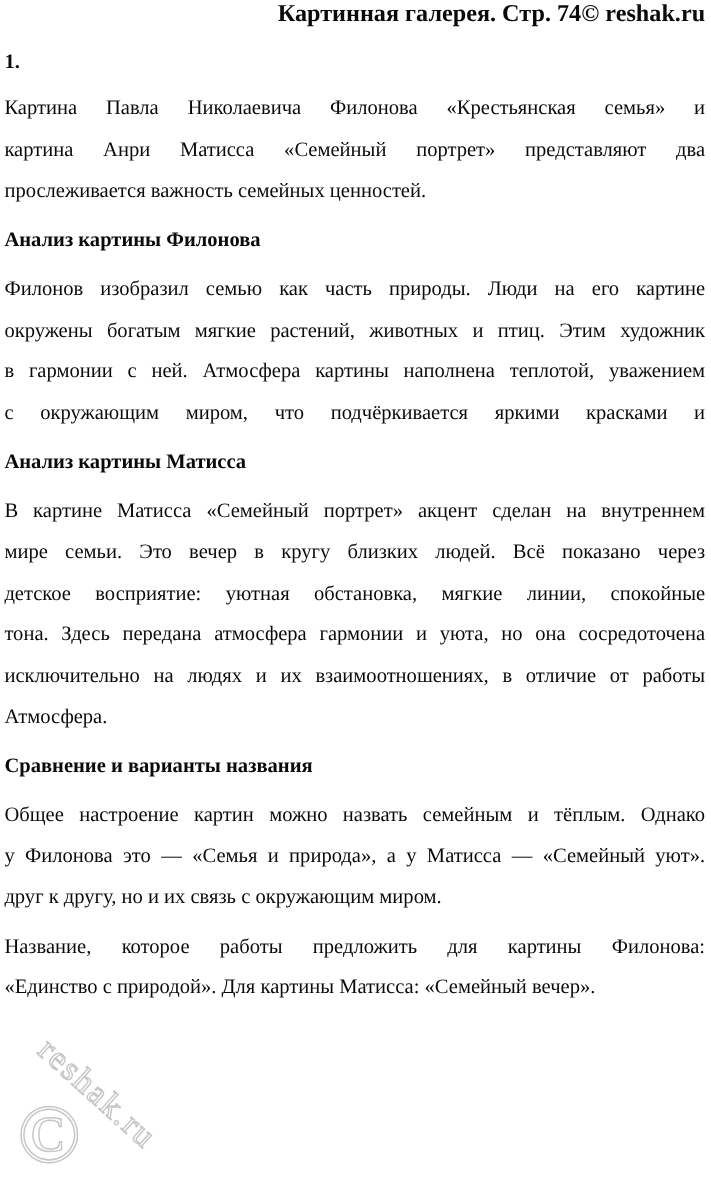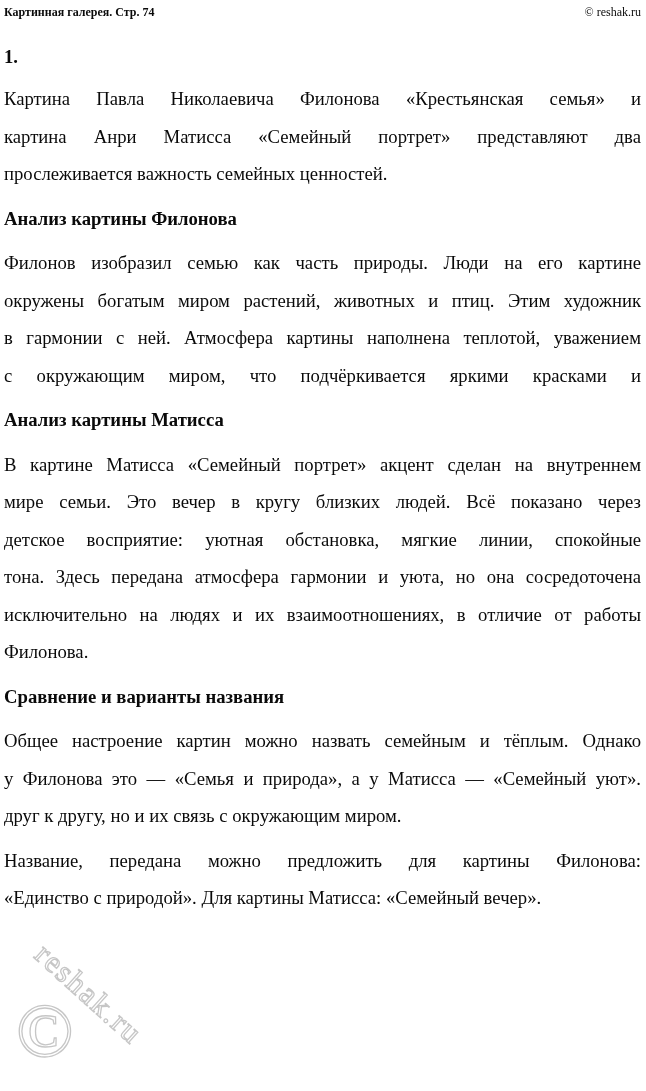--- a/index.html
+++ b/index.html
@@ -14,27 +14,27 @@
     position: relative;
     width: 646px;
     height: 1091px;
     box-sizing: border-box;
     padding: 2px 5px 0 4px;
     font-family: "Liberation Serif", "DejaVu Serif", serif;
     color: #0a0a0a;
   }
   .header {
     display: flex;
-    justify-content: space-between;
+    justify-content: flex-end;
     align-items: flex-start;
-    font-size: 12px;
+    font-size: 22px;
     line-height: 20px;
   }
   .header .title { font-weight: bold; }
-  .header .copyright { font-weight: normal; }
+  .header .copyright { font-weight: bold; }
   .num {
     margin-top: 25px;
     margin-bottom: 13px;
     font-weight: bold;
     font-size: 18.7px;
     line-height: 20px;
   }
   .para { margin: 0 0 7px 0; }
   .line {
     font-size: 18.7px;
@@ -80,46 +80,46 @@
   <div class="para">
     <div class="line">Картина Павла Николаевича Филонова «Крестьянская семья» и</div>
     <div class="line">картина Анри Матисса «Семейный портрет» представляют два</div>
     <div class="line last">прослеживается важность семейных ценностей.</div>
   </div>
 
   <div class="heading">Анализ картины Филонова</div>
 
   <div class="para">
     <div class="line">Филонов изобразил семью как часть природы. Люди на его картине</div>
-    <div class="line">окружены богатым миром растений, животных и птиц. Этим художник</div>
+    <div class="line">окружены богатым мягкие растений, животных и птиц. Этим художник</div>
     <div class="line">в гармонии с ней. Атмосфера картины наполнена теплотой, уважением</div>
     <div class="line">с окружающим миром, что подчёркивается яркими красками и</div>
   </div>
 
   <div class="heading">Анализ картины Матисса</div>
 
   <div class="para">
     <div class="line">В картине Матисса «Семейный портрет» акцент сделан на внутреннем</div>
     <div class="line">мире семьи. Это вечер в кругу близких людей. Всё показано через</div>
     <div class="line">детское восприятие: уютная обстановка, мягкие линии, спокойные</div>
     <div class="line">тона. Здесь передана атмосфера гармонии и уюта, но она сосредоточена</div>
     <div class="line">исключительно на людях и их взаимоотношениях, в отличие от работы</div>
-    <div class="line last">Филонова.</div>
+    <div class="line last">Атмосфера.</div>
   </div>
 
   <div class="heading">Сравнение и варианты названия</div>
 
   <div class="para">
     <div class="line">Общее настроение картин можно назвать семейным и тёплым. Однако</div>
     <div class="line">у Филонова это — «Семья и природа», а у Матисса — «Семейный уют».</div>
     <div class="line last">друг к другу, но и их связь с окружающим миром.</div>
   </div>
 
   <div class="para">
-    <div class="line">Название, передана можно предложить для картины Филонова:</div>
+    <div class="line">Название, которое работы предложить для картины Филонова:</div>
     <div class="line last">«Единство с природой». Для картины Матисса: «Семейный вечер».</div>
   </div>
 
   <svg class="watermark" width="190" height="148" viewBox="0 0 190 148" xmlns="http://www.w3.org/2000/svg">
     <text transform="translate(33 14) rotate(42)" font-size="31" letter-spacing="2">reshak.ru</text>
     <text transform="translate(16 113)" font-size="76">©</text>
   </svg>
 
 </div>
 

